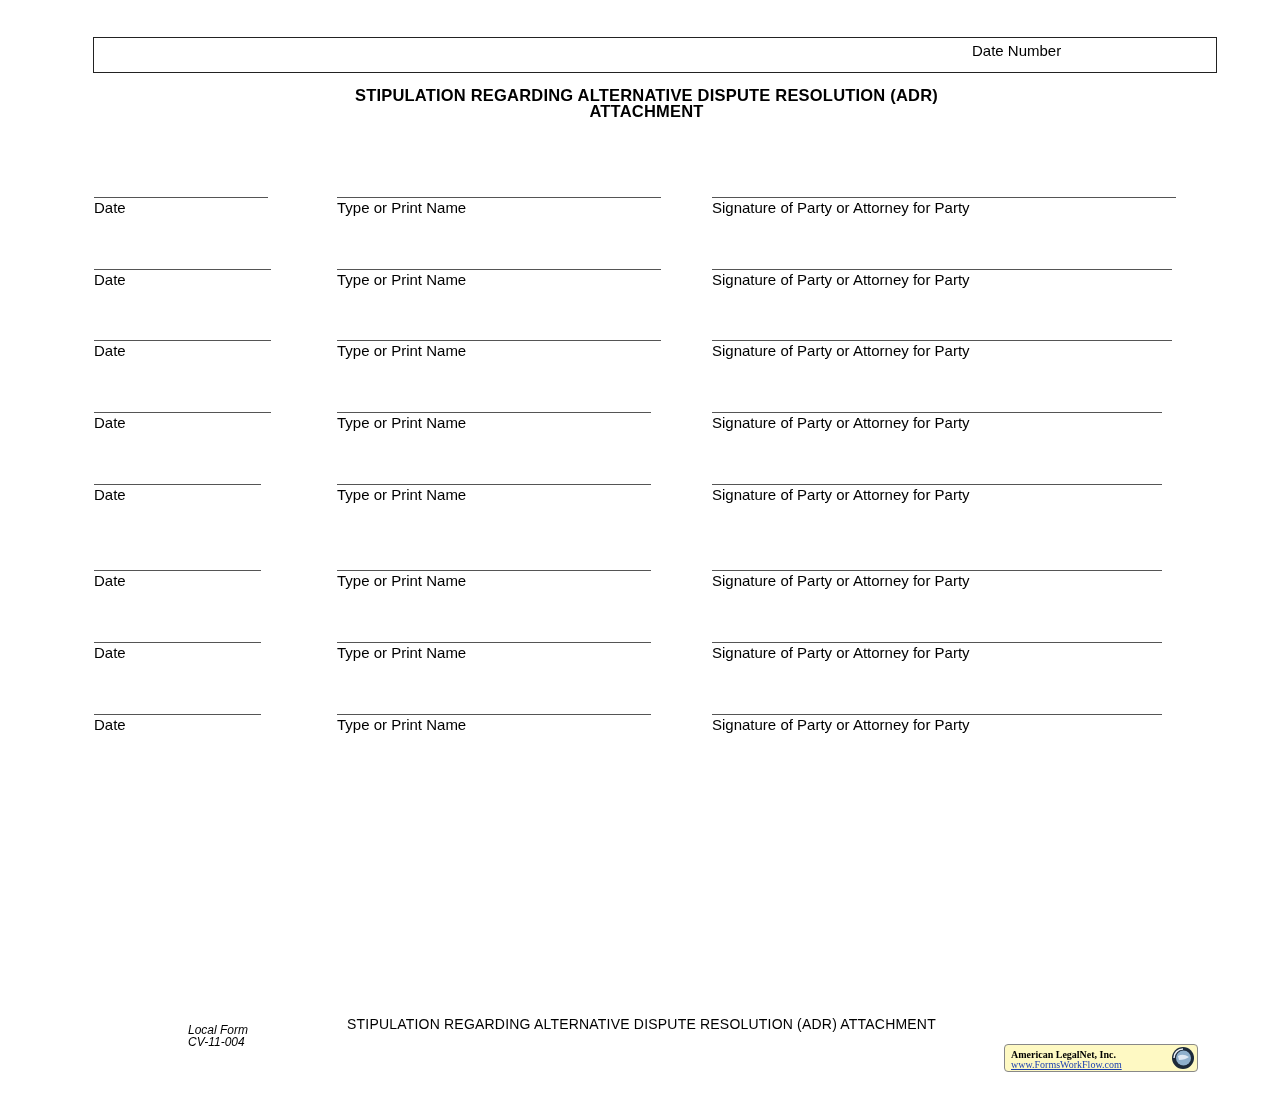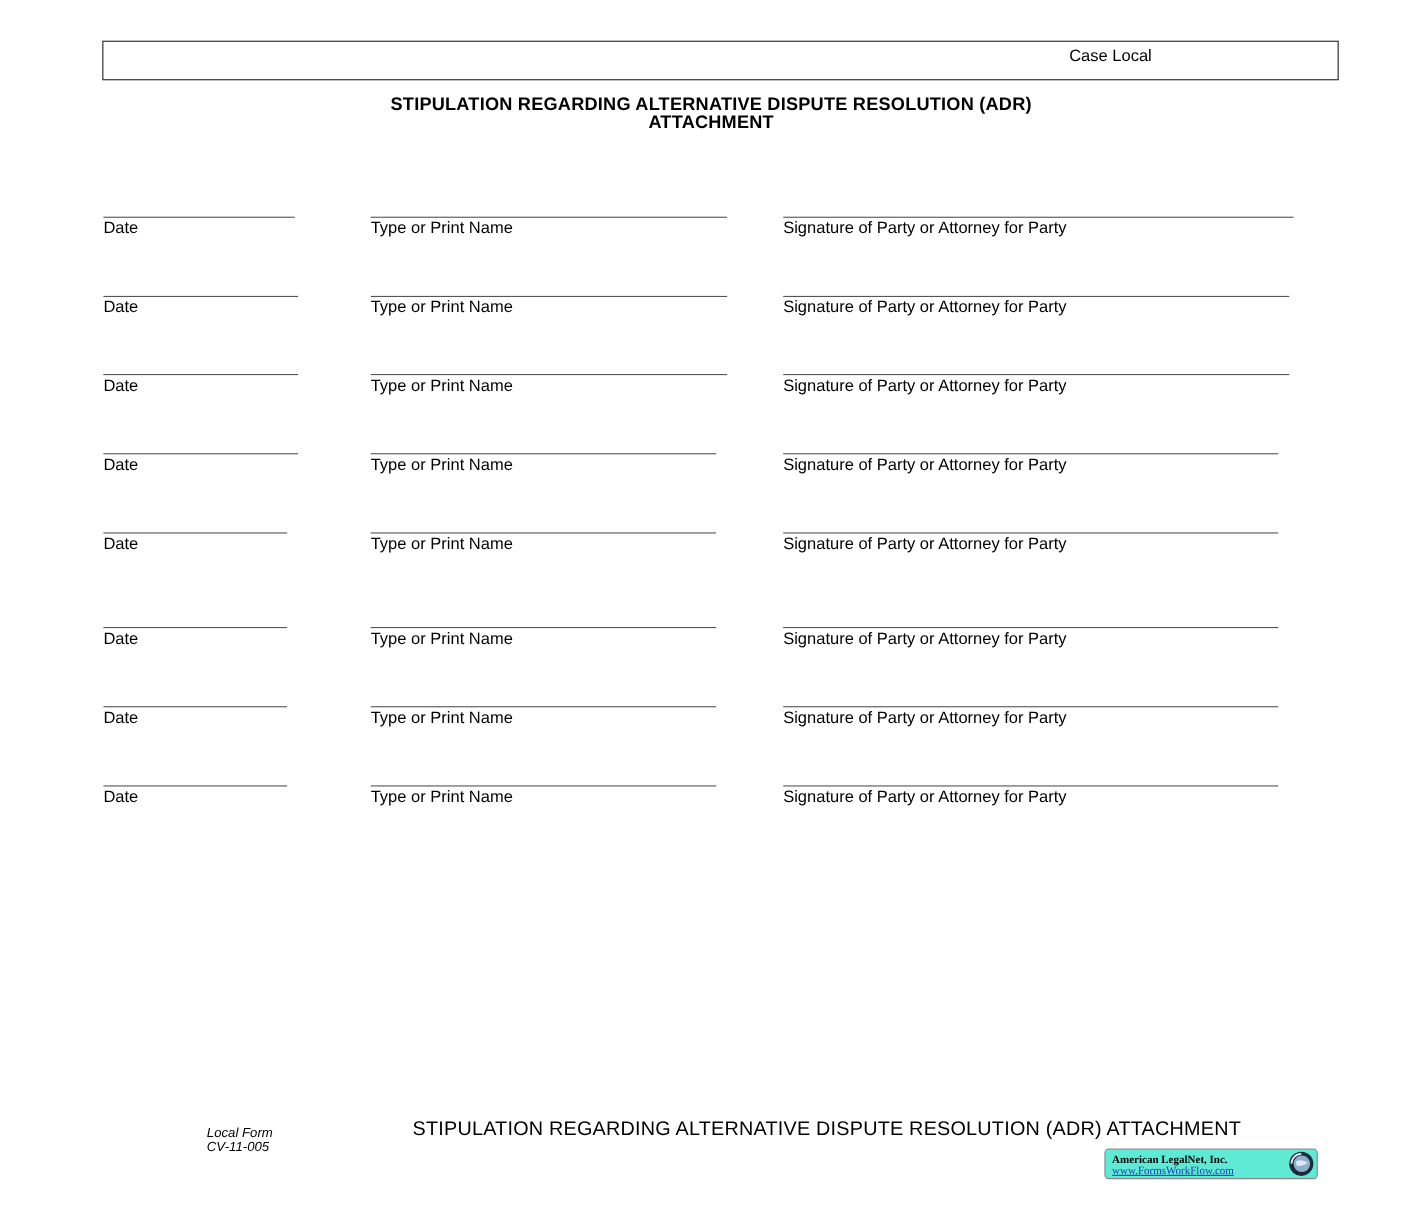--- a/index.html
+++ b/index.html
@@ -10,36 +10,36 @@
   .case-name { position: absolute; left: 0; top: 0; width: 863px; height: 100%;
                border-right: 1.5px solid #222; box-sizing: border-box; }
   .case-name span { position: absolute; left: 16px; top: 4px; font-size: 16.5px; }
   .case-number { position: absolute; left: 863px; top: 0; right: 0; height: 100%; }
   .case-number span { position: absolute; left: 15px; top: 4px; font-size: 15px; }
   .title { position: absolute; left: 0; width: 1293px; top: 87px; text-align: center;
            font-weight: bold; font-size: 16.5px; line-height: 16px; letter-spacing: 0.2px; }
   .sig-row { position: absolute; left: 0; width: 1275px; height: 24px; }
   .line { position: absolute; top: 0; height: 0; border-top: 1.3px solid #555; }
   .lbl { position: absolute; top: 3px; font-size: 15px; line-height: 16px; white-space: nowrap; }
-  .footer-title { position: absolute; left: 347px; top: 1016px; font-size: 18px; letter-spacing: 0.2px; margin-left: 28px; }
+  .footer-title { position: absolute; left: 347px; top: 1016px; font-size: 14px; letter-spacing: 0.2px; }
   .local-form { position: absolute; left: 188px; top: 1024px; font-size: 12px; line-height: 12px; font-style: italic; }
   .badge { position: absolute; left: 1004px; top: 1044px; width: 194px; height: 28px;
-           border: 1px solid #888; border-radius: 4px; box-sizing: border-box; background: #5eead4; }
+           border: 1px solid #888; border-radius: 4px; box-sizing: border-box; background: #fef9c3; }
   .badge .co { position: absolute; left: 6px; top: 4px; font-family: "Liberation Serif", serif;
                font-weight: bold; font-size: 10px; }
   .badge .url { position: absolute; left: 6px; top: 14px; font-family: Liberation Serif, serif;
                 font-size: 10px; color: #1a3fb0; text-decoration: underline; }
   .badge .globe { position: absolute; right: 2px; top: 1px; width: 24px; height: 24px; }
 </style>
 </head>
 <body>
 
 <div class="header-box">
   <div class="case-number">
-    <span>Case Local</span>
+    <span>Date Number</span>
   </div>
 </div>
 
 <div class="title">
   <div>STIPULATION REGARDING ALTERNATIVE DISPUTE RESOLUTION (ADR)</div>
   <div>ATTACHMENT</div>
 </div>
 
 <div class="sig-row" style="top:197px">
   <div class="line" style="left:94px;width:174px"></div>
@@ -109,21 +109,21 @@
   <div class="line" style="left:337px;width:314px"></div>
   <div class="line" style="left:712px;width:450px"></div>
   <span class="lbl" style="left:94px">Date</span>
   <span class="lbl" style="left:337px">Type or Print Name</span>
   <span class="lbl" style="left:712px">Signature of Party or Attorney for Party</span>
 </div>
 
 <div class="footer-title">STIPULATION REGARDING ALTERNATIVE DISPUTE RESOLUTION (ADR) ATTACHMENT</div>
 <div class="local-form">
   <div>Local Form</div>
-  <div>CV-11-005</div>
+  <div>CV-11-004</div>
 </div>
 
 <div class="badge">
   <span class="co">American LegalNet, Inc.</span>
   <span class="url">www.FormsWorkFlow.com</span>
   <svg class="globe" viewBox="0 0 24 24">
     <circle cx="12" cy="12" r="11" fill="#1c2a3a"></circle>
     <circle cx="12.5" cy="12" r="7.5" fill="#8fb0cc"></circle>
     <path d="M7 10 Q12 7 18 11 Q14 14 8 14 Z" fill="#dfe9f3"></path>
     <path d="M3 12 A9 9 0 0 1 12 3" stroke="#e8eef5" stroke-width="1.5" fill="none"></path>

